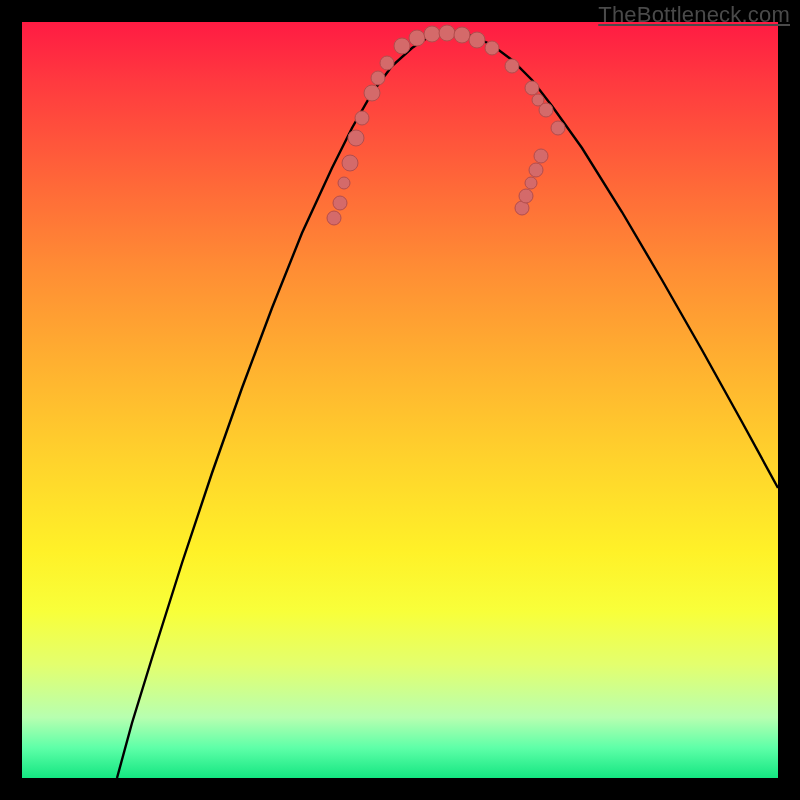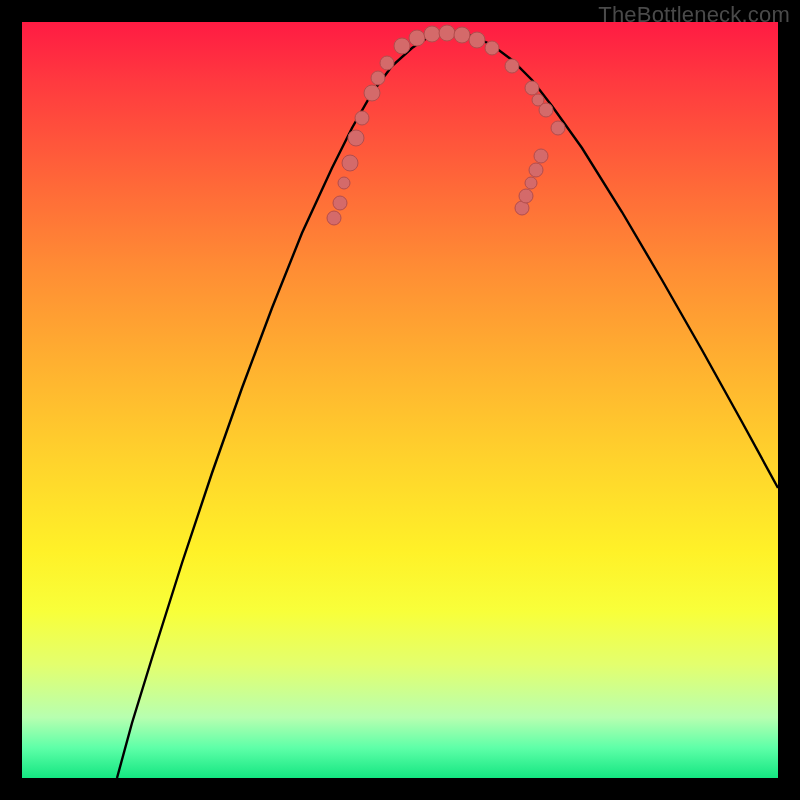--- a/index.html
+++ b/index.html
@@ -34,20 +34,21 @@
   }
   .watermark {
     position: absolute;
     top: 2px;
     right: 10px;
     color: #4a4a4a;
     font-size: 22px;
     font-weight: 500;
     letter-spacing: 0.2px;
     z-index: 10;
+    text-decoration: underline;
   }
   svg.curve {
     position: absolute;
     left: 0;
     top: 0;
     width: 756px;
     height: 756px;
     overflow: visible;
   }
 </style>

